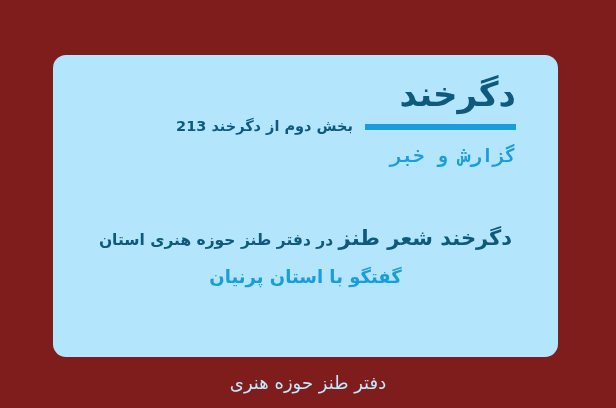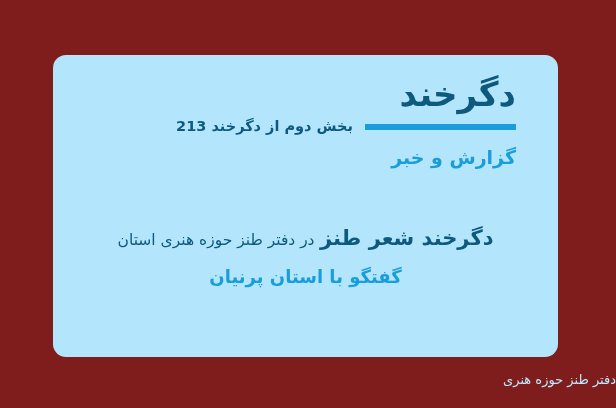--- a/index.html
+++ b/index.html
@@ -82,20 +82,21 @@
     line-height: 20px;
   }
 
   .masthead-section {
     font-size: 19px;
     font-weight: bold;
     color: #1a9ddb;
     white-space: nowrap;
     line-height: 1.2;
     margin-top: 8px;
+    font-family: Liberation Mono, monospace;
   }
 
   
   .body-block {
     position: absolute;
     left: 0;
     right: 0;
     top: 168px;
     text-align: center;
     padding: 0 18px;
@@ -105,40 +106,41 @@
     font-size: 17px;
     color: #0d5a7e;
     line-height: 1.5;
     white-space: nowrap;
   }
   .headline .strong {
     font-weight: bold;
     font-size: 21px;
   }
   .headline .normal {
-    font-weight: normal;
+    font-weight: bold;
     font-size: 15.5px;
   }
 
   .subline {
     margin-top: 9px;
     font-size: 18px;
     font-weight: bold;
     color: #1a9ddb;
     line-height: 1.4;
     white-space: nowrap;
   }
 
   
   .footer {
     position: absolute;
     left: 0;
     right: 0;
     top: 372px;
-    font-size: 13px;
+    text-align: center;
+    font-size: 18px;
     font-weight: normal;
     color: #bfeaff;
     letter-spacing: 0.2px;
   }
 </style>
 </head>
 <body>
 
 <div class="poster">
 

